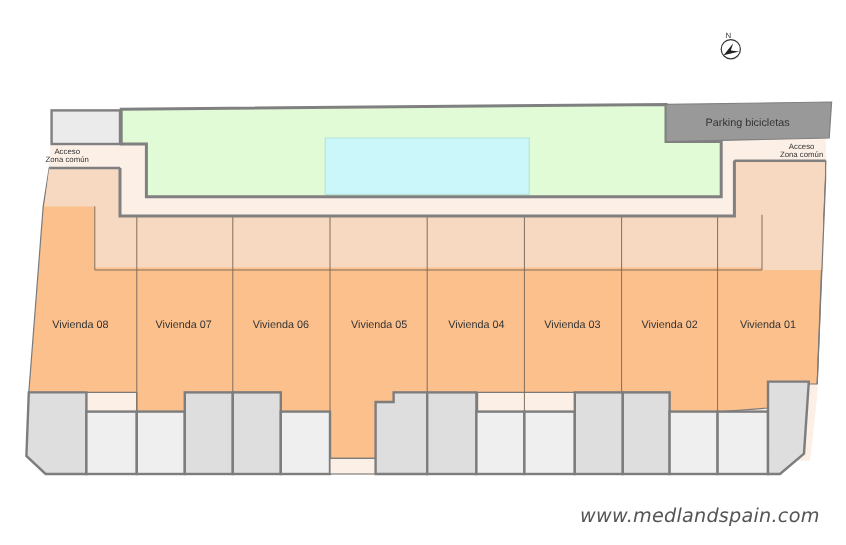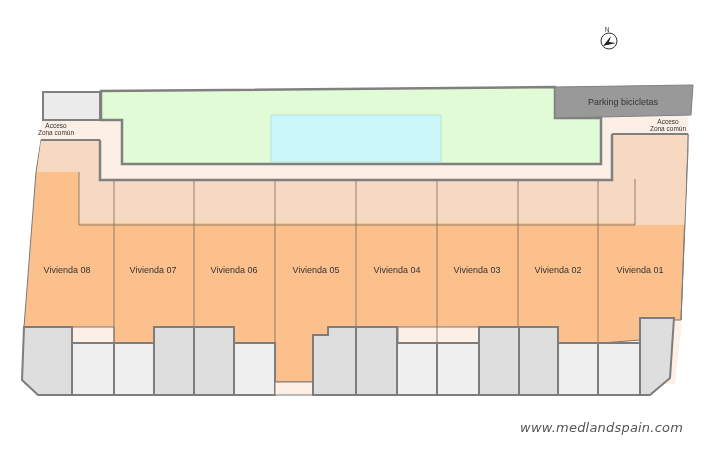--- a/index.html
+++ b/index.html
@@ -2,21 +2,21 @@
 <html><head>
   <meta charset="utf-8">
   <style>
     html, body { margin: 0; padding: 0; background: #ffffff; }
     body { width: 705px; height: 454px; position: relative; overflow: hidden;
            font-family: "Liberation Sans", sans-serif; }
     svg { position: absolute; left: 0; top: 0; }
     .lbl { font-family: "Liberation Sans", sans-serif; font-size: 9px; fill: #333; }
     .small { font-family: "Liberation Sans", sans-serif; font-size: 6.5px; fill: #333; }
     .wm { position: absolute; right: 22px; top: 420px; font-family: "DejaVu Sans", sans-serif;
-          font-style: italic; font-size: 13px; color: #555; letter-spacing: 0.2px; }
+          font-style: italic; font-size: 16px; color: #555; letter-spacing: 0.2px; }
   </style>
 </head>
 <body>
 
 <svg width="705" height="454" viewBox="0 0 705 454">
 
   <g>
     <text x="607" y="32" class="small" text-anchor="middle">N</text>
     <circle cx="609" cy="41" r="8" fill="#fff" stroke="#333" stroke-width="1"></circle>
     <path d="M603 46 L611 36 L609 42 L616 43 Z" fill="#222"></path>

